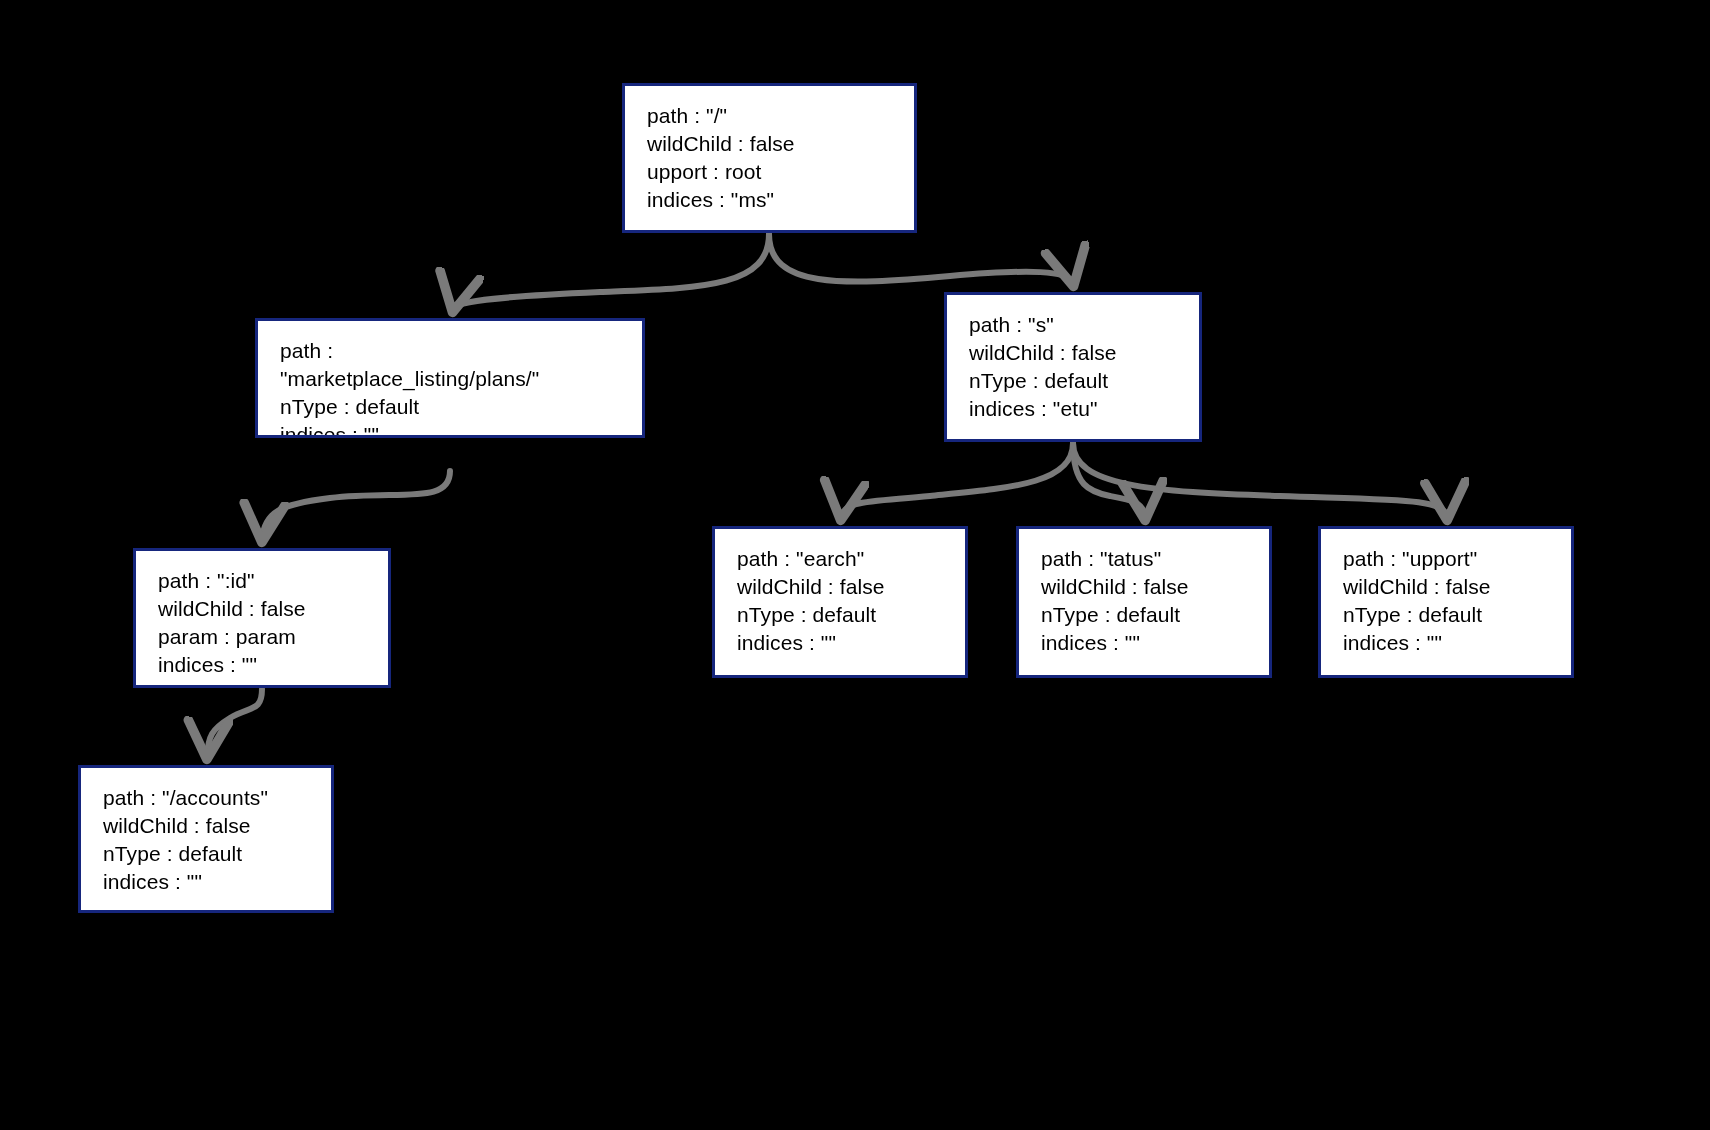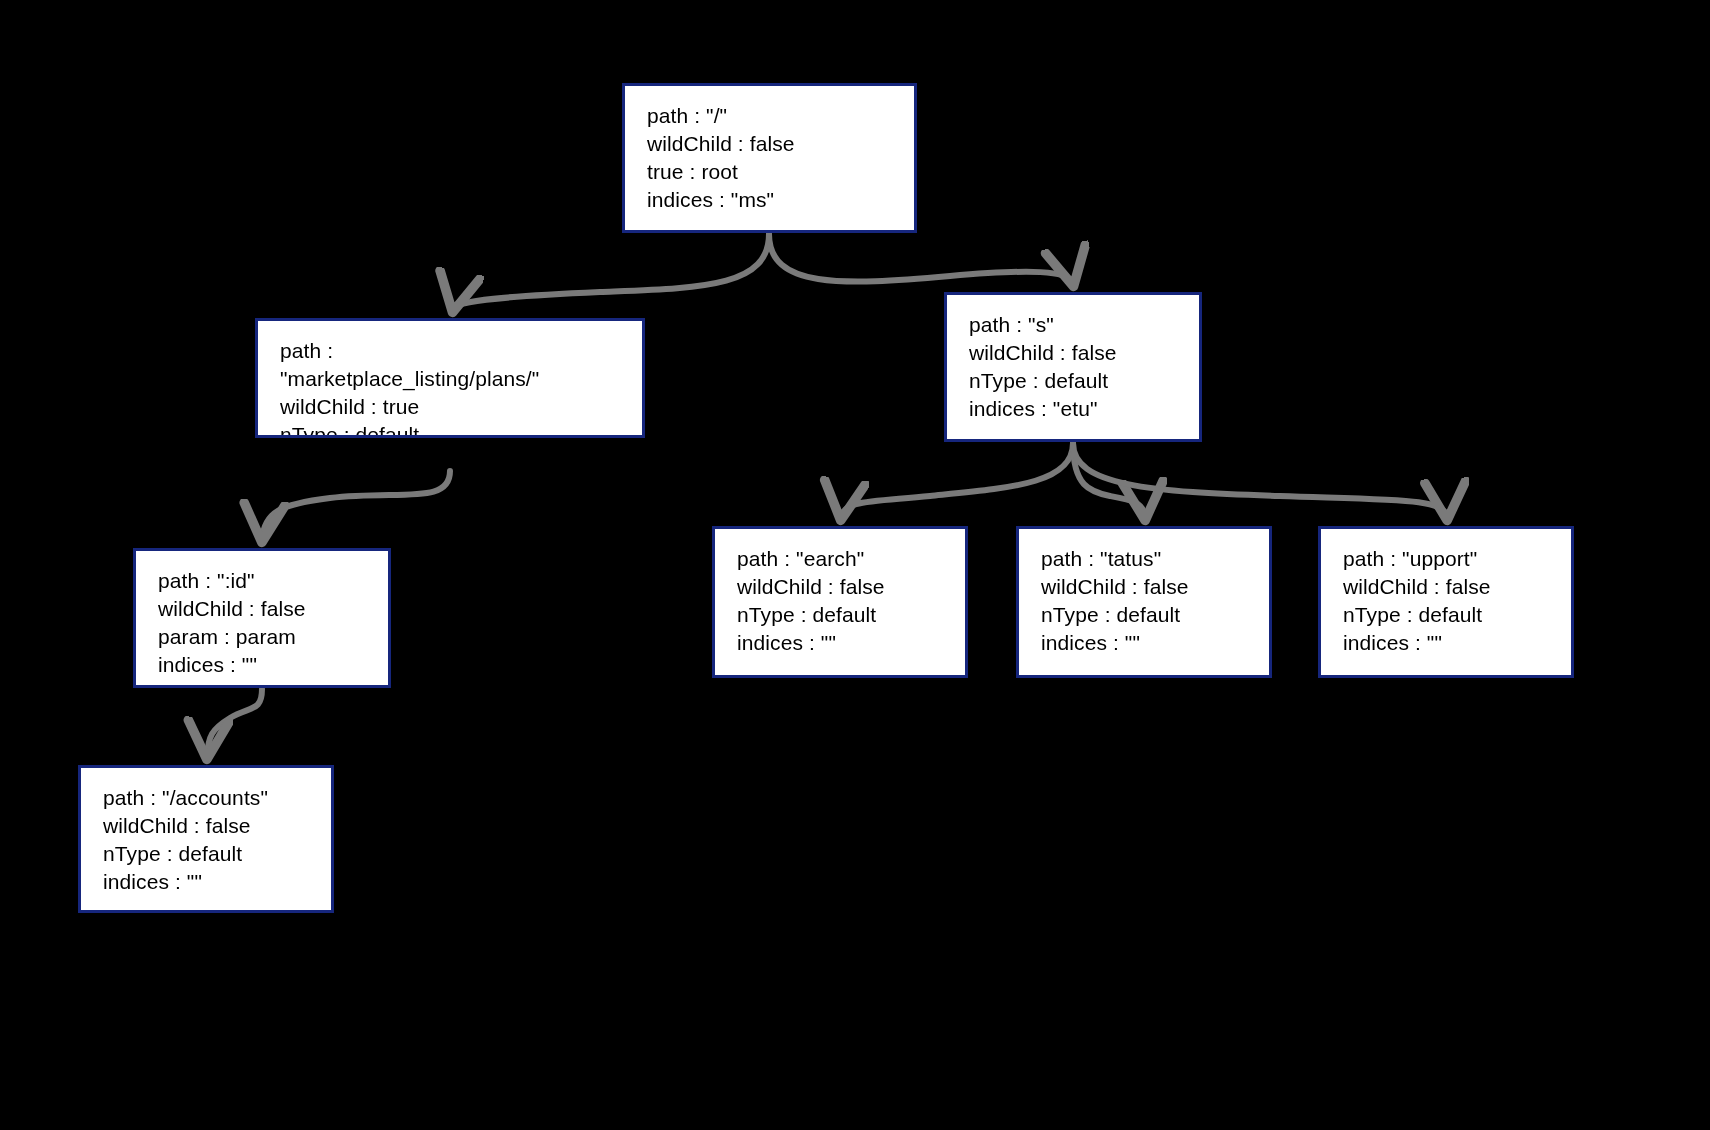--- a/index.html
+++ b/index.html
@@ -71,28 +71,27 @@
     <path d="M 1073 443 C 1073 484 1010 488 930 496 C 870 502 843 500 841 518" fill="none" stroke="#7a7a7a" stroke-width="6" stroke-linecap="round" marker-end="url(#arrowhead)"></path>
 
     <path d="M 1073 443 C 1073 486 1090 492 1110 496 C 1132 500 1144 502 1145 518" fill="none" stroke="#7a7a7a" stroke-width="6" stroke-linecap="round" marker-end="url(#arrowhead)"></path>
 
     <path d="M 1073 443 C 1073 486 1150 492 1280 496 C 1400 500 1446 498 1447 518" fill="none" stroke="#7a7a7a" stroke-width="6" stroke-linecap="round" marker-end="url(#arrowhead)"></path>
   </svg>
 
   <div class="node" id="node-root">
     <div class="line">path : "/"</div>
     <div class="line">wildChild : false</div>
-    <div class="line">true : root</div>
+    <div class="line">upport : root</div>
     <div class="line">indices : "ms"</div>
   </div>
 
   <div class="node" id="node-market">
     <div class="line">path :</div>
     <div class="line">"marketplace_listing/plans/"</div>
-    <div class="line">wildChild : true</div>
     <div class="line">nType : default</div>
     <div class="line">indices : ""</div>
   </div>
 
   <div class="node" id="node-s">
     <div class="line">path : "s"</div>
     <div class="line">wildChild : false</div>
     <div class="line">nType : default</div>
     <div class="line">indices : "etu"</div>
   </div>

